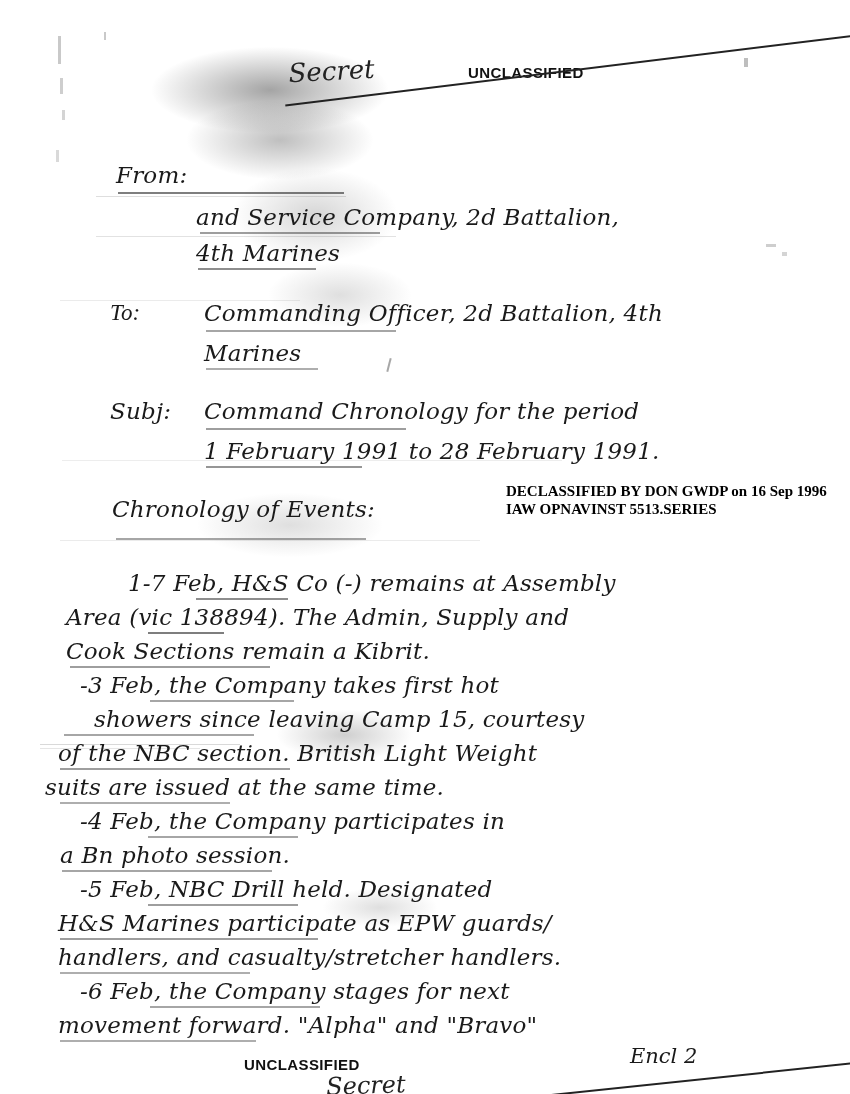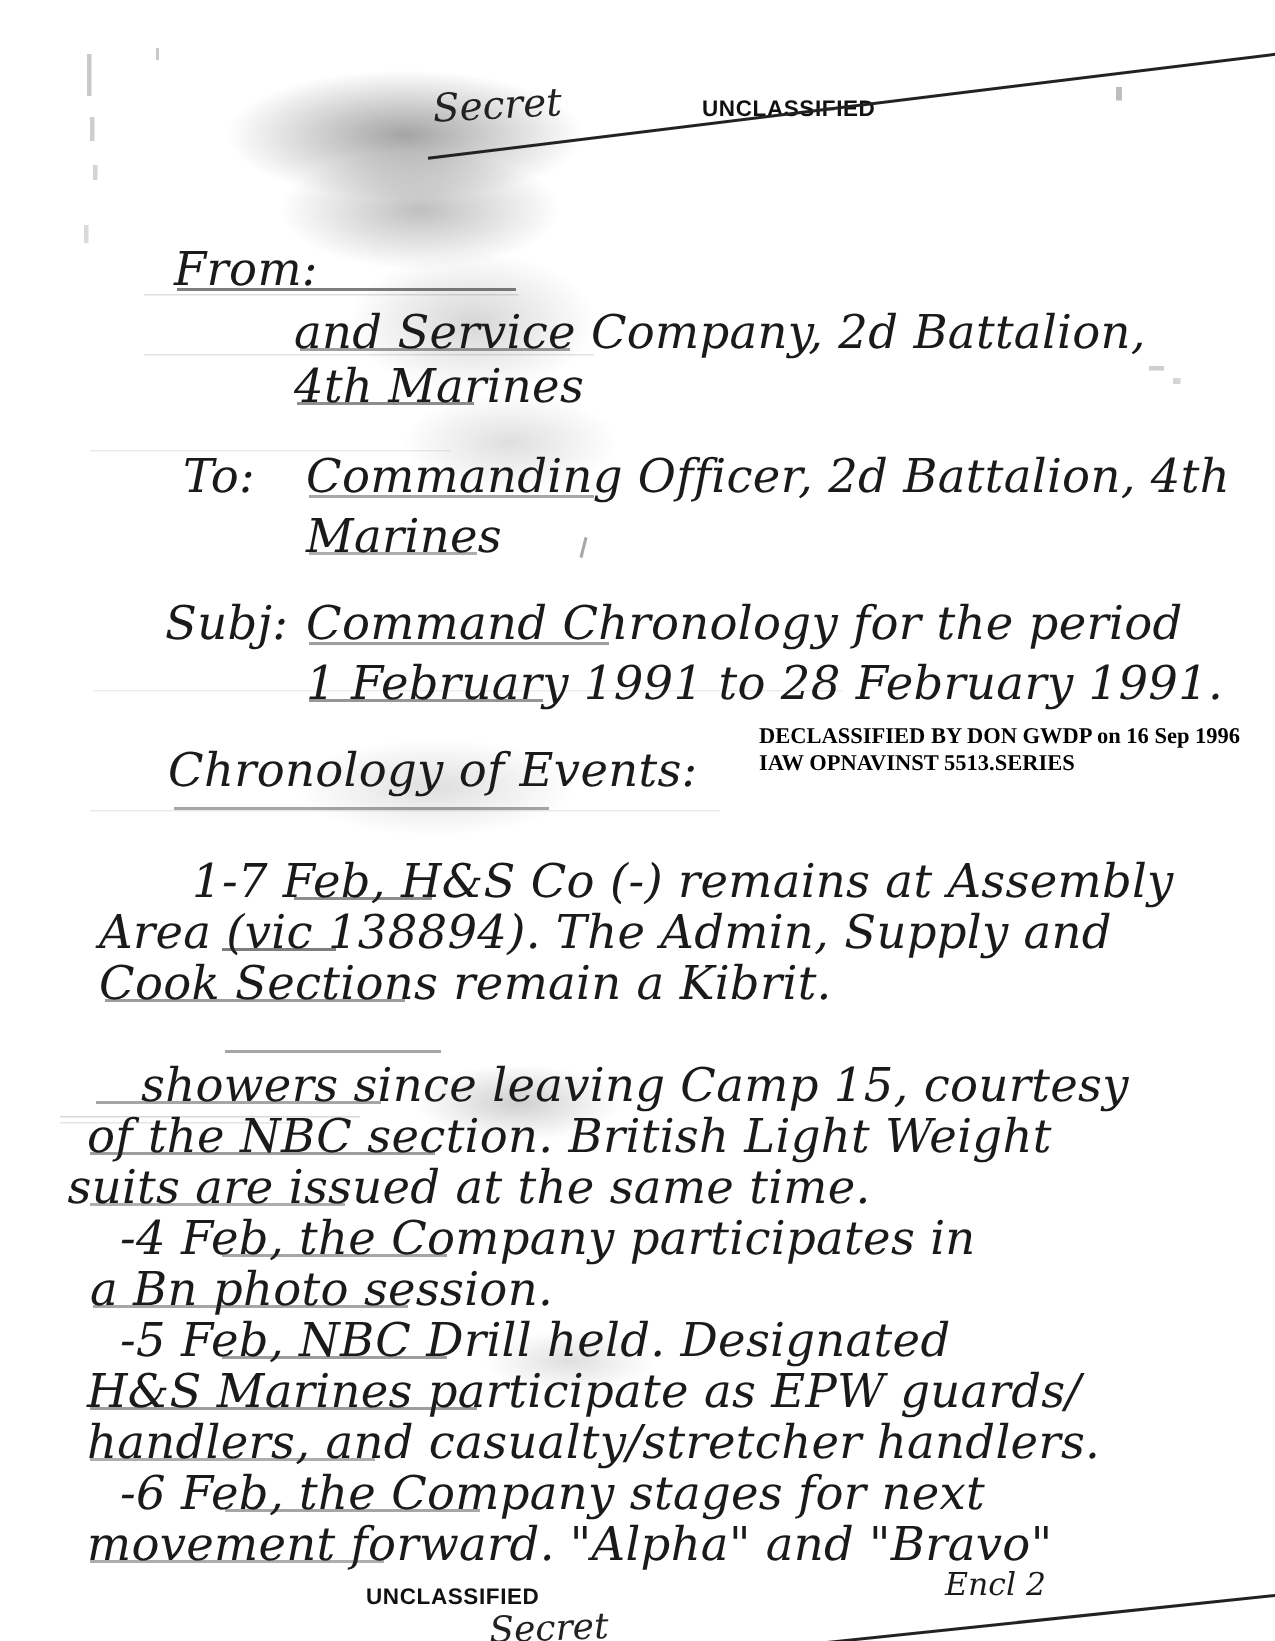--- a/index.html
+++ b/index.html
@@ -89,21 +89,21 @@
   }
   #secret-bottom {
     left: 326px;
     top: 1028px;
     font-size: 24px;
     transform: rotate(-2deg);
   }
 
   
   .line {
-    font-size: 31px;
+    font-size: 23px;
     letter-spacing: 0.2px;
   }
 
   
   .smudge {
     position: absolute;
     border-radius: 50%;
     background: radial-gradient(closest-side, rgba(60,60,60,0.55), rgba(60,60,60,0.0) 72%);
     pointer-events: none;
   }
@@ -169,21 +169,21 @@
 
   <div class="hw line" style="left:116px; top:162px;">From:</div>
   <div class="underline" style="left:118px; top:192px; width:226px; opacity:.8;"></div>
 
   <div class="hw line" style="left:196px; top:204px;">and Service Company, 2d Battalion,</div>
   <div class="underline" style="left:200px; top:232px; width:180px; opacity:.6;"></div>
 
   <div class="hw line" style="left:196px; top:240px;">4th Marines</div>
   <div class="underline" style="left:198px; top:268px; width:118px; opacity:.7;"></div>
 
-  <div class="hw line" style="left:122px; top:300px;">To:</div>
+  <div class="hw line" style="left:110px; top:300px;font-family:Liberation Serif, serif;">To:</div>
   <div class="hw line" style="left:204px; top:300px;">Commanding Officer, 2d Battalion, 4th</div>
   <div class="underline" style="left:206px; top:330px; width:190px; opacity:.55;"></div>
 
   <div class="hw line" style="left:204px; top:340px;">Marines</div>
   <div class="underline" style="left:206px; top:368px; width:112px; opacity:.5;"></div>
   <div class="tick" style="left:388px; top:358px; height:14px; transform:rotate(14deg);"></div>
 
   <div class="hw line" style="left:110px; top:398px;">Subj:</div>
   <div class="hw line" style="left:204px; top:398px;">Command Chronology for the period</div>
   <div class="underline" style="left:206px; top:428px; width:200px; opacity:.6;"></div>
@@ -196,20 +196,21 @@
 
   <div class="hw line" style="left:128px; top:570px;">1-7 Feb, H&amp;S Co (-) remains at Assembly</div>
   <div class="underline" style="left:196px; top:598px; width:92px; opacity:.7;"></div>
 
   <div class="hw line" style="left:66px; top:604px;">Area (vic 138894). The Admin, Supply and</div>
   <div class="underline" style="left:148px; top:632px; width:76px; opacity:.8;"></div>
 
   <div class="hw line" style="left:66px; top:638px;">Cook Sections remain a Kibrit.</div>
   <div class="underline" style="left:70px; top:666px; width:200px; opacity:.6;"></div>
 
+  <div class="hw line" style="left:80px; top:672px;">-3 Feb, the Company takes first hot</div>
   <div class="underline" style="left:150px; top:700px; width:144px; opacity:.55;"></div>
 
   <div class="hw line" style="left:62px; top:706px;margin-left:32px;">showers since leaving Camp 15, courtesy</div>
   <div class="underline" style="left:64px; top:734px; width:190px; opacity:.55;"></div>
 
   <div class="hw line" style="left:58px; top:740px;">of the NBC section. British Light Weight</div>
   <div class="underline" style="left:60px; top:768px; width:230px; opacity:.6;"></div>
 
   <div class="hw line" style="left:45px; top:774px;">suits are issued at the same time.</div>
   <div class="underline" style="left:60px; top:802px; width:170px; opacity:.5;"></div>

